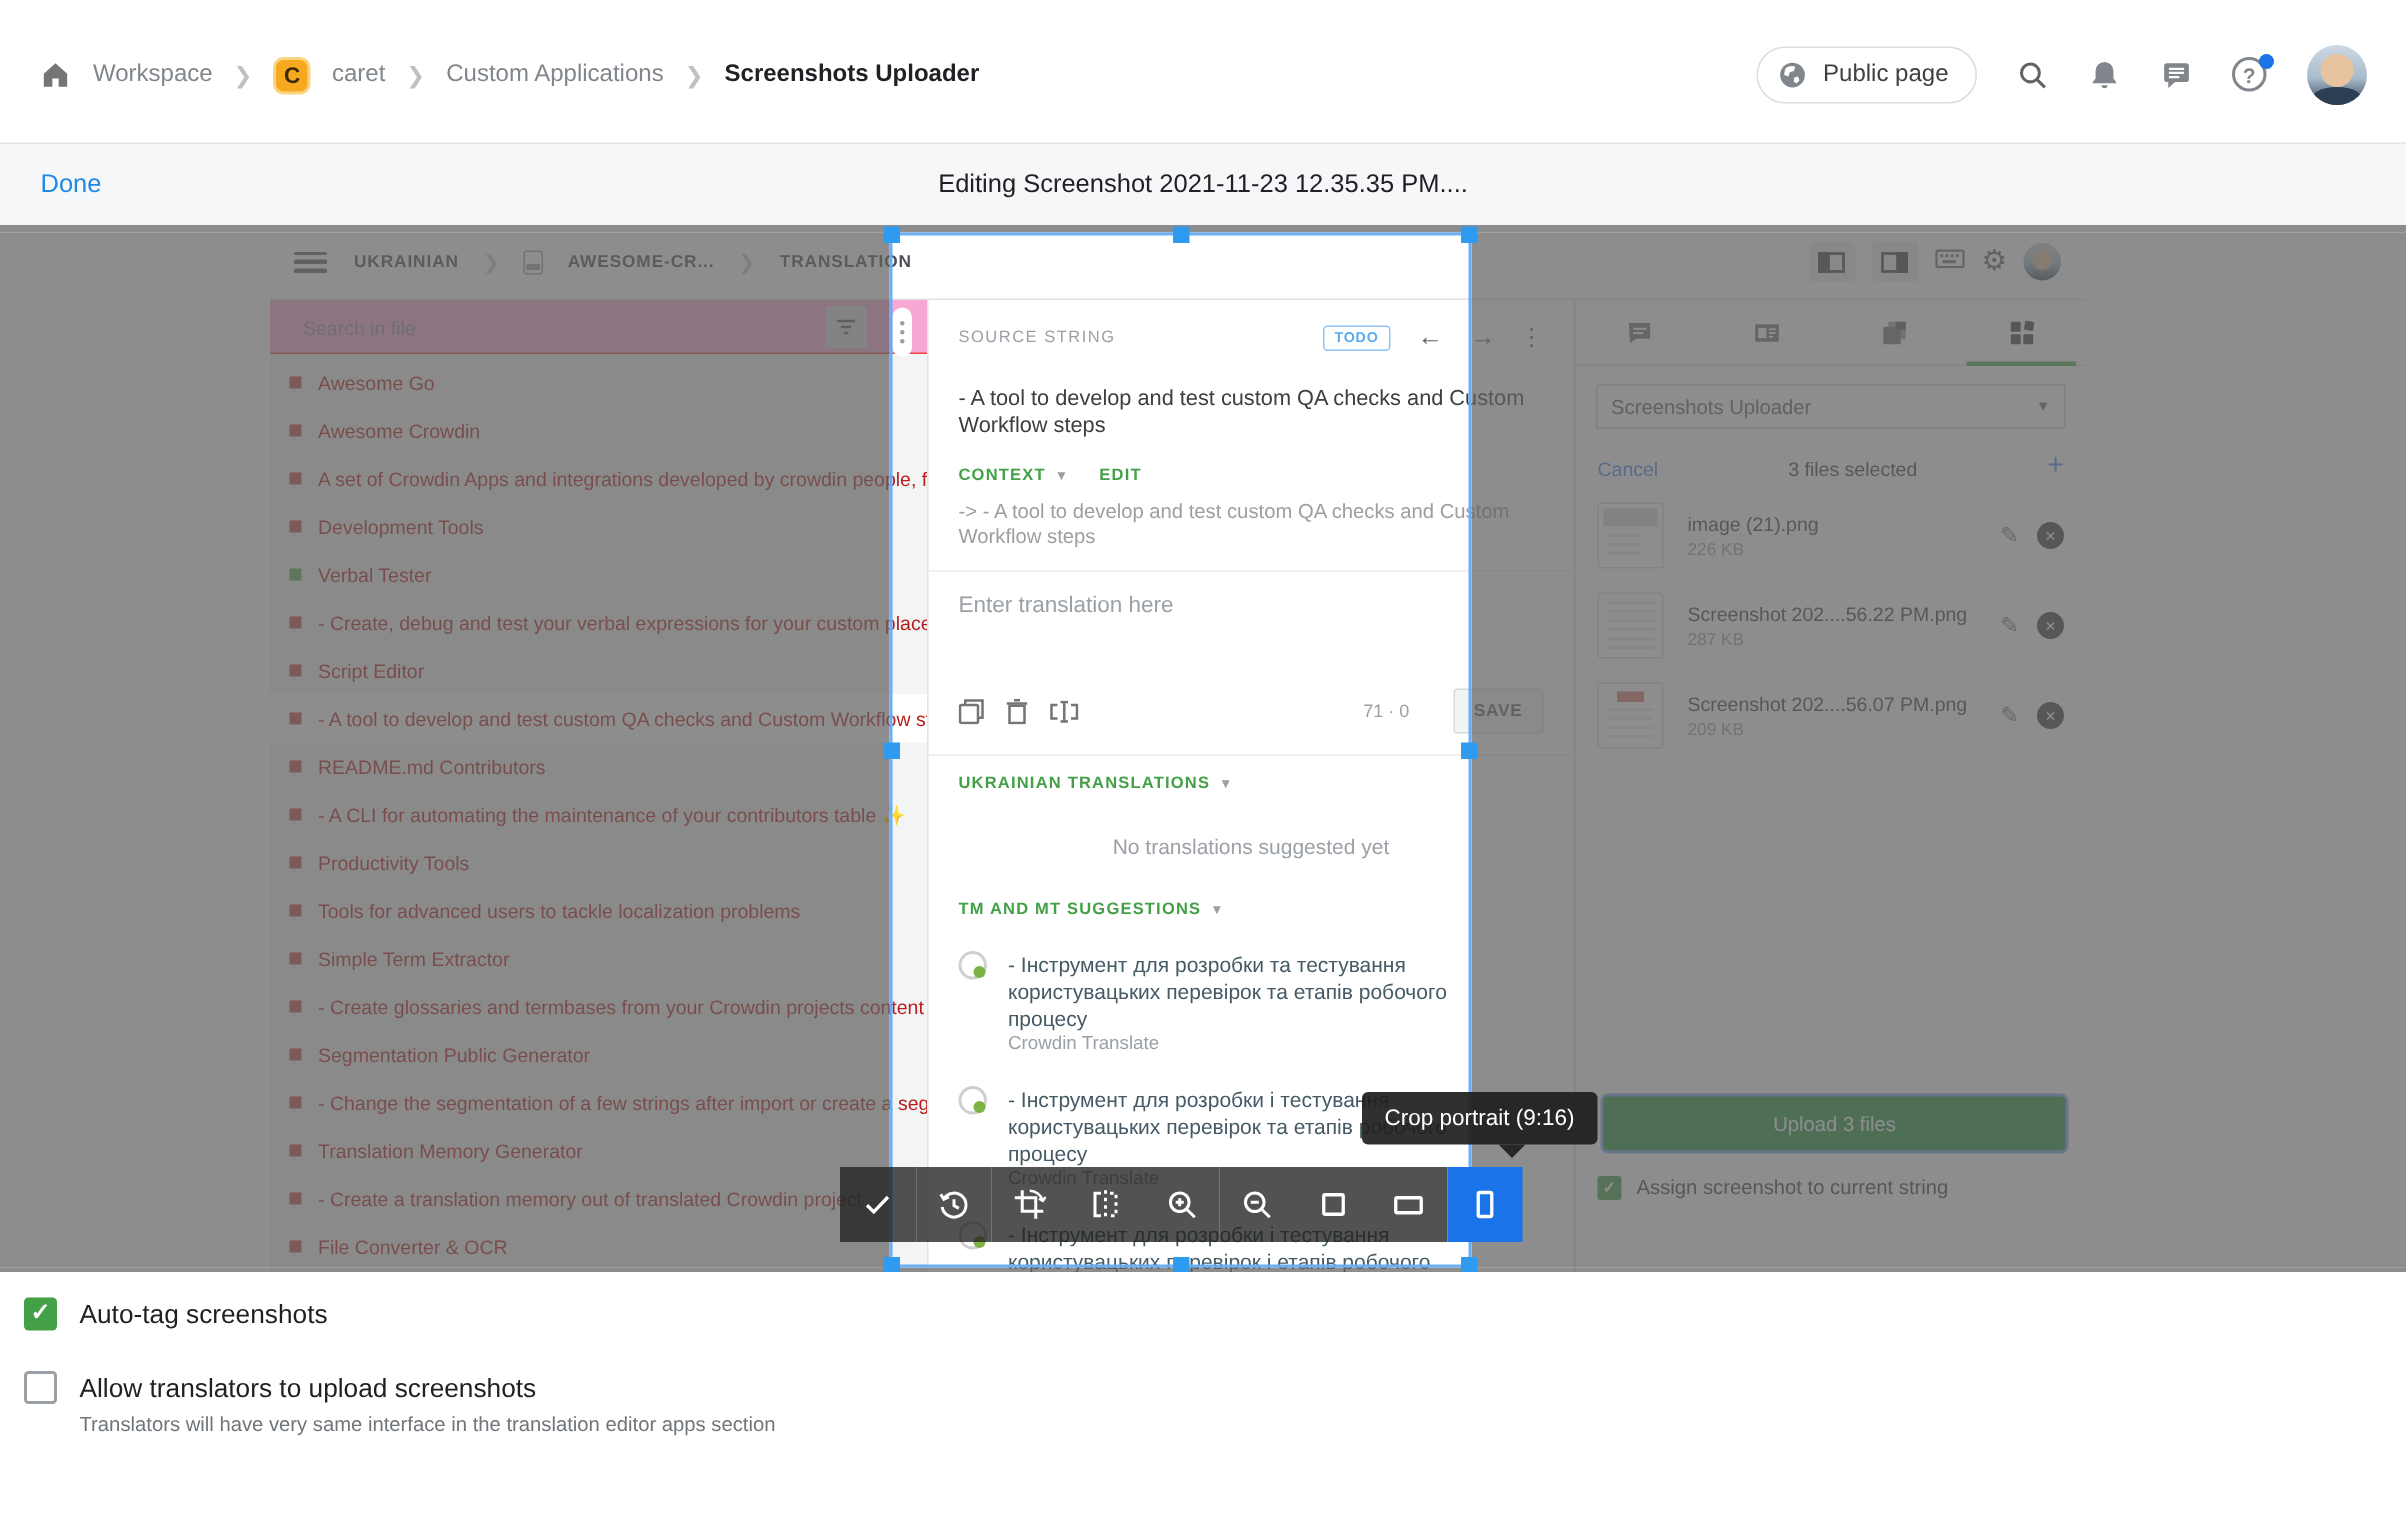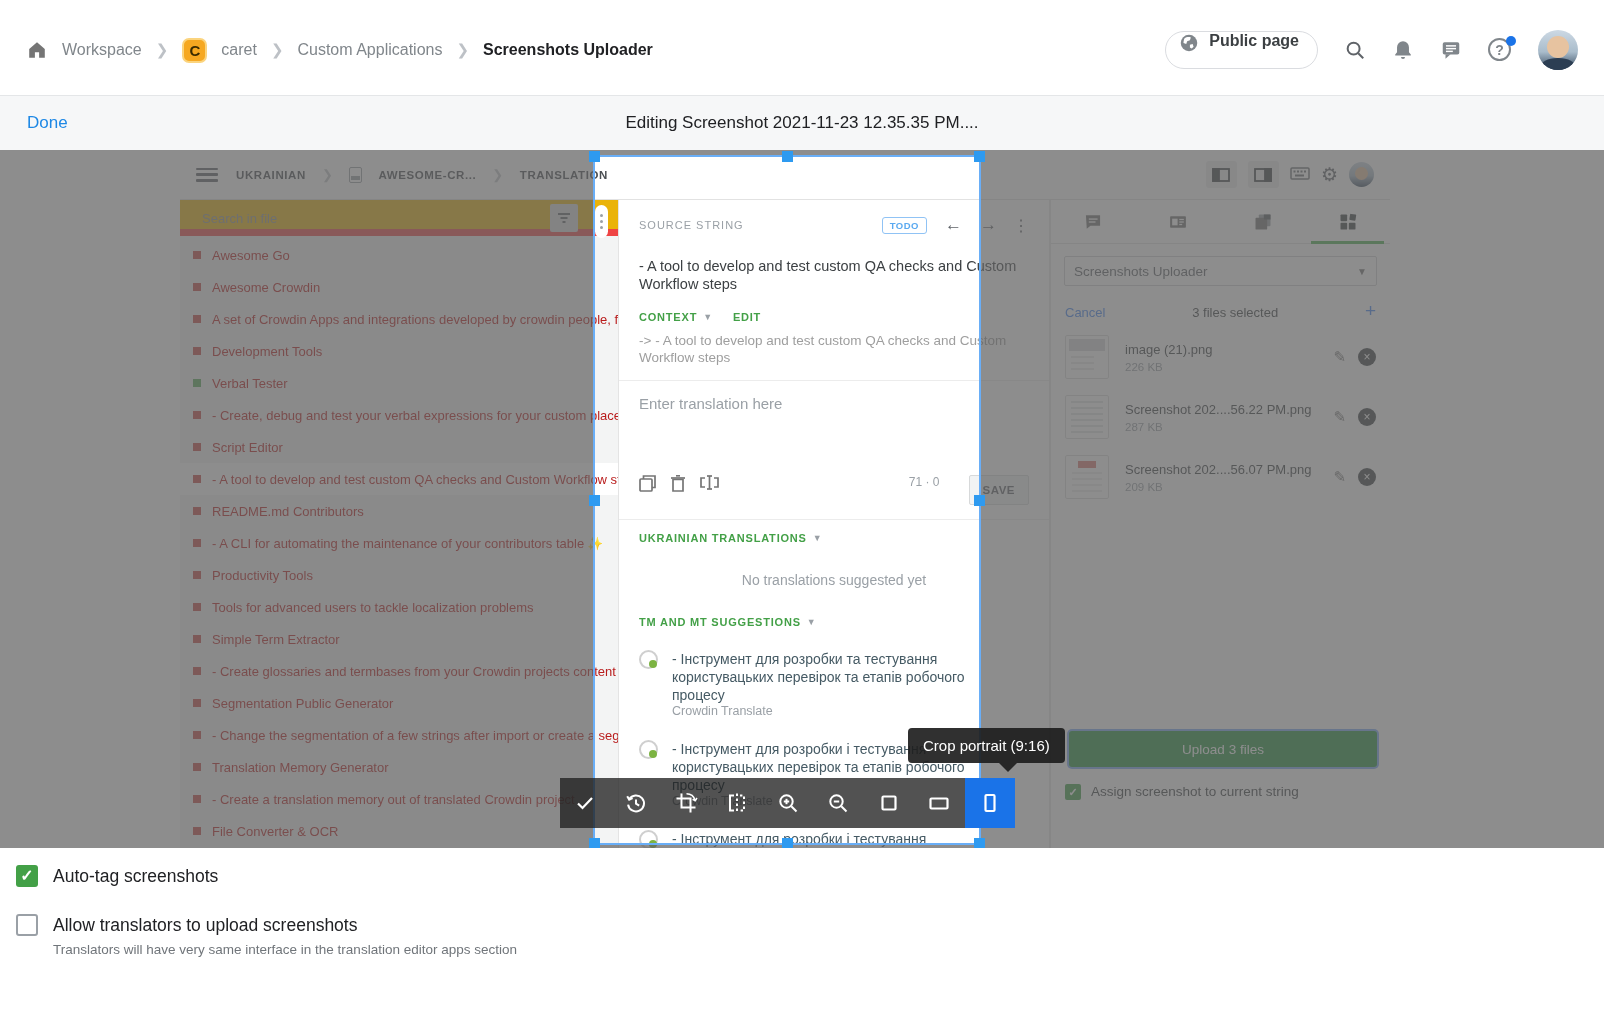--- a/index.html
+++ b/index.html
@@ -8,21 +8,21 @@
   .app{position:relative;width:1604px;height:1016px;background:#fff}
 
   
   .topbar{position:absolute;left:0;top:16px;width:100%;height:95px;background:#fff;z-index:20}
   .topbar-row{position:absolute;left:0;right:0;top:10px;height:48px;display:flex;align-items:center;padding:0 26px}
   .crumbs{display:flex;align-items:center;gap:14px;font-size:16px;color:#80868b}
   .crumb-chev{color:#bdc1c6;font-size:15px}
   .crumb-current{color:#202124;font-weight:bold}
   .app-badge{width:25px;height:25px;background:#f6a821;border:2px solid #fbd47e;border-radius:7px;color:#3a2b00;font-weight:bold;font-size:15px;display:flex;align-items:center;justify-content:center}
   .top-actions{margin-left:auto;display:flex;align-items:center;gap:26px}
-  .public-pill{display:flex;gap:9px;border:1px solid #dadce0;border-radius:20px;height:38px;padding:0 18px 0 12px;background:#fff;font-size:16px;color:#3c4043;font-weight:bold;cursor:pointer}
+  .public-pill{display:flex;align-items:center;gap:9px;border:1px solid #dadce0;border-radius:20px;height:38px;padding:0 18px 0 12px;background:#fff;font-size:16px;color:#3c4043;font-weight:normal;cursor:pointer}
   .tico{width:22px;height:22px;display:block}
   .help-wrap{position:relative;width:24px;height:24px}
   .help-circle{width:23px;height:23px;border:2px solid #80868b;border-radius:50%;color:#80868b;font-size:14px;font-weight:bold;display:flex;align-items:center;justify-content:center}
   .help-dot{position:absolute;top:-2px;right:-4px;width:10px;height:10px;border-radius:50%;background:#1a73e8}
   .avatar{width:40px;height:40px;border-radius:50%;position:relative;overflow:hidden;background:linear-gradient(180deg,#cdd9e4 0%,#a9bccb 55%,#34465c 100%)}
   .avatar::before{content:"";position:absolute;left:50%;top:16%;width:55%;height:55%;margin-left:-27.5%;border-radius:50%;background:#e7c3a0}
   .avatar::after{content:"";position:absolute;left:50%;bottom:-18%;width:88%;height:48%;margin-left:-44%;border-radius:50% 50% 0 0;background:#2c3e53}
 
   
   .editbar{position:absolute;left:0;top:95px;width:100%;height:55px;background:#f6f7f8;border-top:1px solid #e4e6e8;z-index:20}
@@ -41,21 +41,21 @@
   .json-ico{width:13px;height:16px;border:1.5px solid #9aa0a6;border-radius:2px;position:relative}
   .json-ico::after{content:"";position:absolute;left:1px;right:1px;bottom:2px;height:4px;background:#9aa0a6}
   .sh-icons{margin-left:auto;display:flex;align-items:center;gap:11px}
   .lay-btn{width:31px;height:27px;background:#ededee;border-radius:3px;display:flex;align-items:center;justify-content:center;cursor:pointer}
   .gear{font-size:19px;color:#5f6368;line-height:1}
   .mini-avatar{width:25px;height:25px;border-radius:50%;background:linear-gradient(180deg,#c9d4de 0%,#a5b6c4 55%,#3c4d61 100%);position:relative;overflow:hidden}
   .mini-avatar::before{content:"";position:absolute;left:50%;top:18%;width:52%;height:52%;margin-left:-26%;border-radius:50%;background:#e3bd9a}
 
   
   .s-side{position:absolute;left:0;top:50px;width:438px;height:648px;background:#f3f4f4;overflow:hidden}
-  .search-row{position:relative;height:36px;background:#eab308;border-bottom:7px solid #ef4444}
+  .search-row{position:relative;height:36px;background:#f9a8d4;border-bottom:1px solid #ef4444}
   .search-input{position:absolute;left:0;top:0;width:366px;height:36px;background:transparent;border:none;outline:none;padding:0 10px 0 22px;font-size:13px;color:#5f6368;font-family:"Liberation Sans",sans-serif}
   .search-input::placeholder{color:#8d9297}
   .filter-btn{position:absolute;right:40px;top:4px;width:28px;height:28px;background:#d9dadb;border:none;border-radius:2px;display:flex;align-items:center;justify-content:center;cursor:pointer}
   .file-list{list-style:none;padding-top:3px}
   .file-row{height:32px;display:flex;align-items:center;padding-left:13px;font-size:13px;color:#b91c1c;white-space:nowrap;overflow:hidden;cursor:pointer}
   .file-row.selected{background:#fff}
   .square{flex:none;width:8px;height:8px;margin-right:11px}
   .square.red{background:#c64540}
   .square.green{background:#57a956}
 
@@ -71,21 +71,21 @@
   .nav-arrow{font-size:17px;color:#5f6368;margin-left:18px;cursor:pointer;background:none;border:none}
   .kebab{font-size:16px;color:#5f6368;margin-left:16px;cursor:pointer}
   .src-text{margin-top:22px;font-size:14.5px;color:#3c4043;line-height:18px;width:388px}
   .ctx-row{margin-top:18px;display:flex;align-items:center;gap:6px;font-size:11px;font-weight:bold;letter-spacing:.8px;color:#43a047}
   .ctx-row .dd{color:#9aa0a6;font-size:9px}
   .ctx-row .edit{margin-left:14px;cursor:pointer}
   .ctx-text{margin-top:9px;font-size:13.5px;color:#9e9e9e;line-height:17px;width:382px}
   .hr{border-top:1px solid #ececec;margin:14px -20px 0}
   .trans-input{display:block;margin-top:14px;width:388px;height:20px;border:none;outline:none;resize:none;font-size:15px;color:#3c4043;font-family:"Liberation Sans",sans-serif}
   .trans-input::placeholder{color:#9aa0a6}
-  .act-row{margin-top:60px;display:flex;align-items:flex-start;gap:15px}
+  .act-row{margin-top:44px;display:flex;align-items:center;gap:15px}
   .act-ico{background:none;border:none;cursor:pointer;display:flex}
   .counter{margin-left:auto;font-size:12px;color:#9aa0a6}
   .save-btn{margin-left:14px;background:#f1f3f4;border:1px solid #d7d9da;border-radius:2px;color:#5f6368;font-size:11.5px;font-weight:bold;letter-spacing:.5px;padding:8px 13px;cursor:pointer}
   .sec-label{margin-top:12px;display:flex;align-items:center;gap:6px;font-size:11px;font-weight:bold;letter-spacing:.8px;color:#43a047;cursor:pointer}
   .sec-label .dd{color:#9aa0a6;font-size:9px}
   .sec-label.mt{margin-top:28px}
   .no-trans{margin-top:28px;text-align:center;font-size:14px;color:#9aa0a6}
   .sugg{display:flex;margin-top:22px;cursor:pointer}
   .sugg-icon{flex:none;width:19px;height:19px;border:2px solid #cfcfcf;border-radius:50%;margin-right:14px;position:relative}
   .sugg-icon::after{content:"";position:absolute;right:-1px;bottom:-1px;width:8px;height:8px;border-radius:50%;background:#7cb342}

